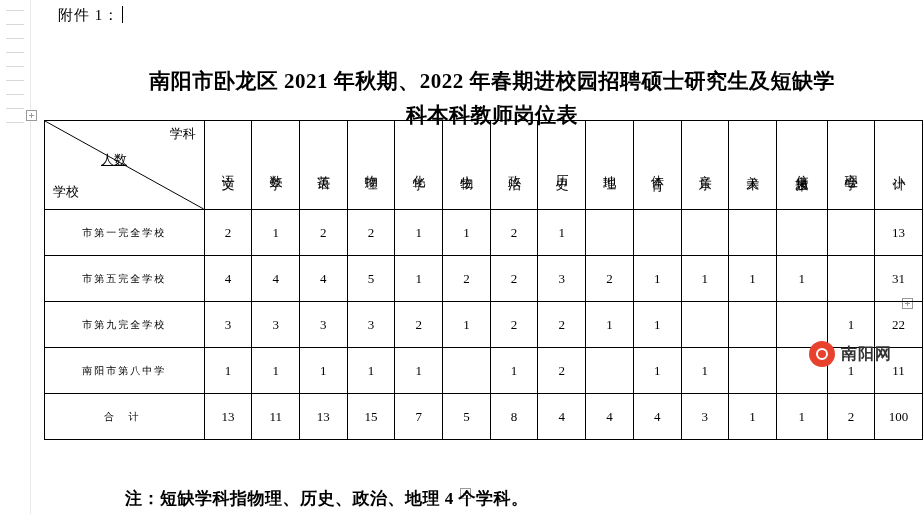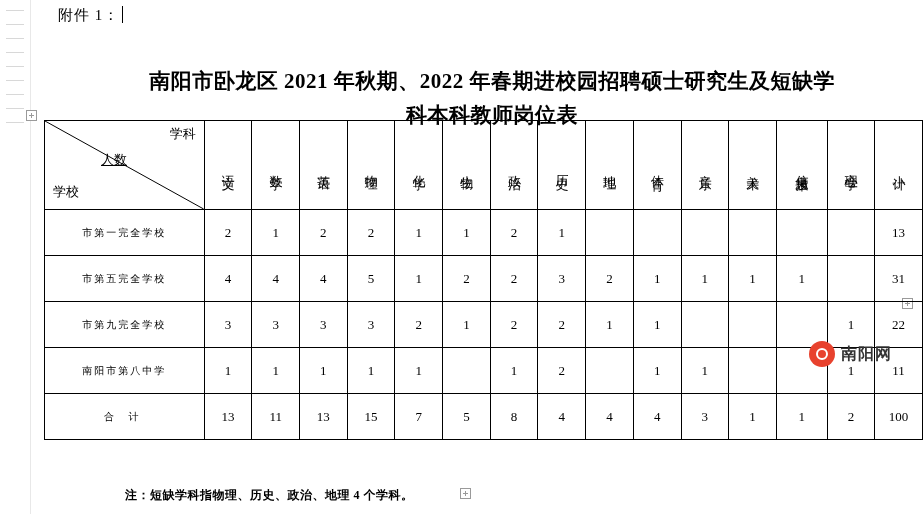--- a/index.html
+++ b/index.html
@@ -146,21 +146,21 @@
     font-size: 10px;
   }
   td.total-row {
     letter-spacing: 6px;
   }
 
   .footnote {
     position: absolute;
     left: 95px;
     top: 487px;
-    font-size: 12px;
+    font-size: 17px;
     font-weight: bold;
     letter-spacing: 0.5px;
   }
 
   .badge {
     position: absolute;
     right: 31px;
     bottom: 12px;
     display: flex;
     align-items: center;

